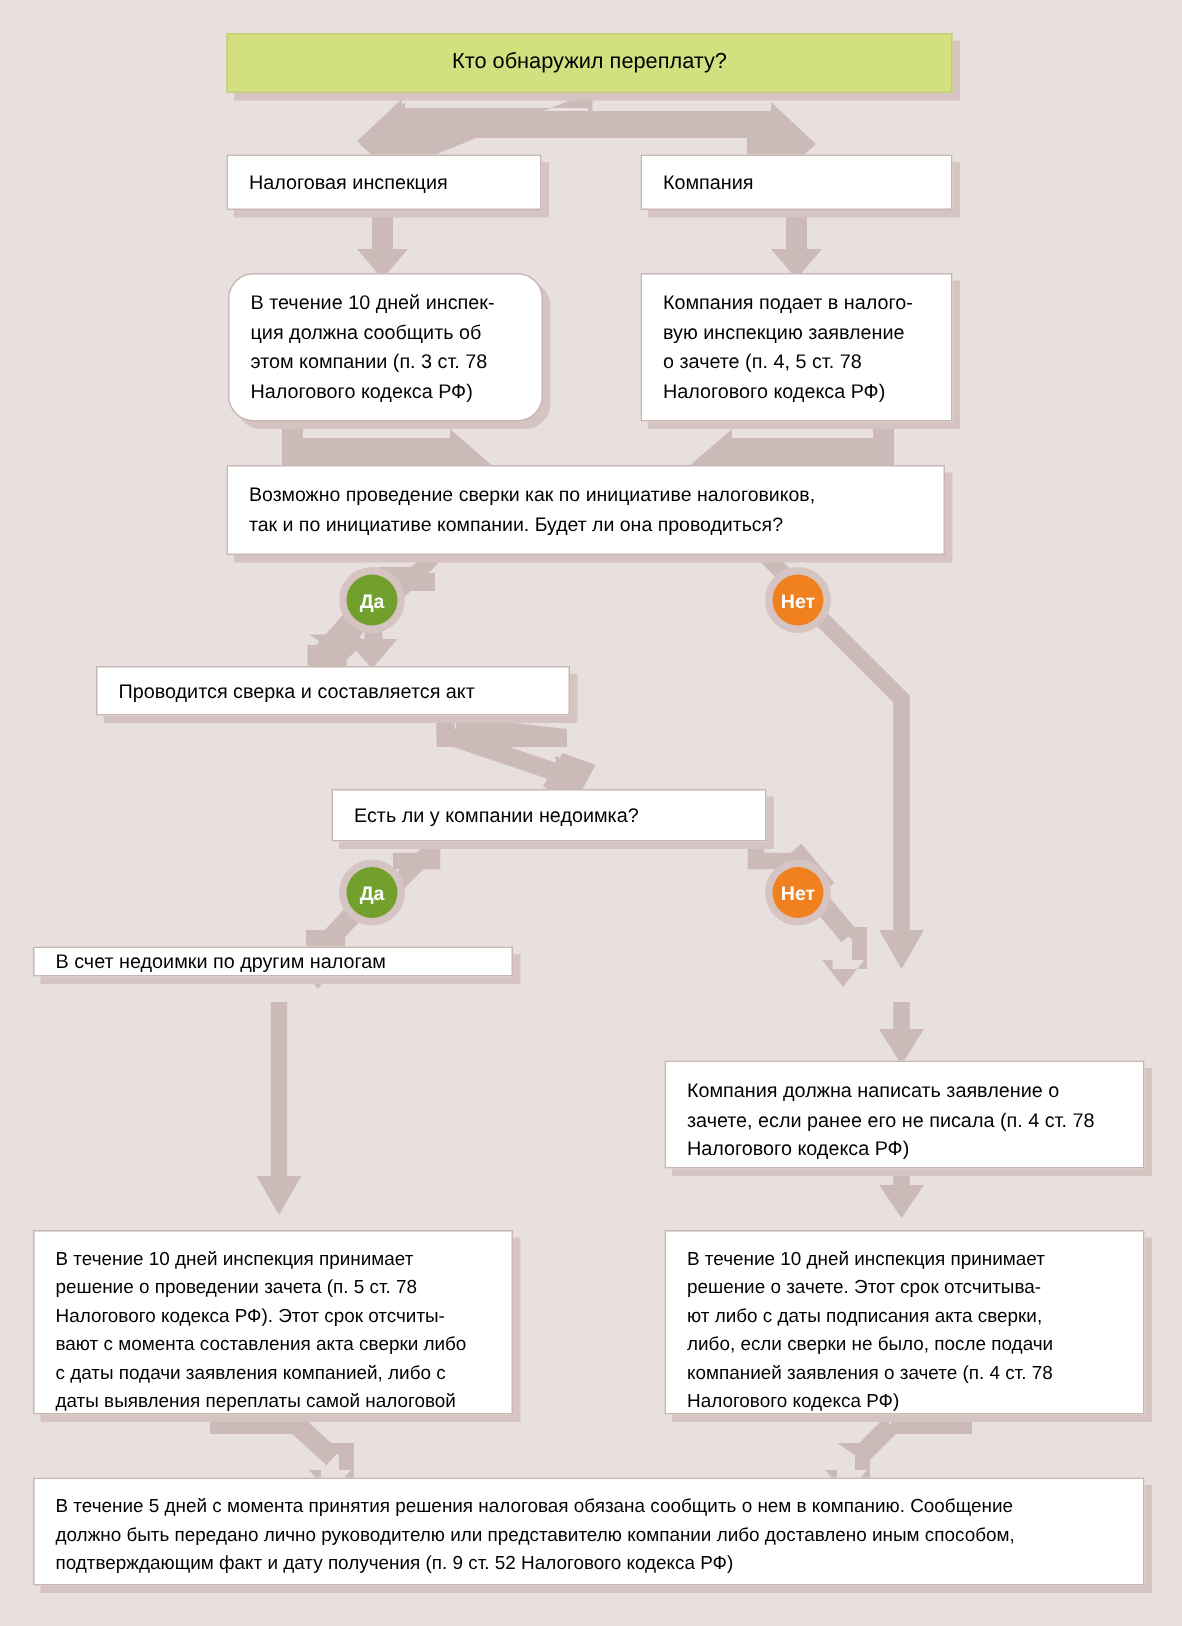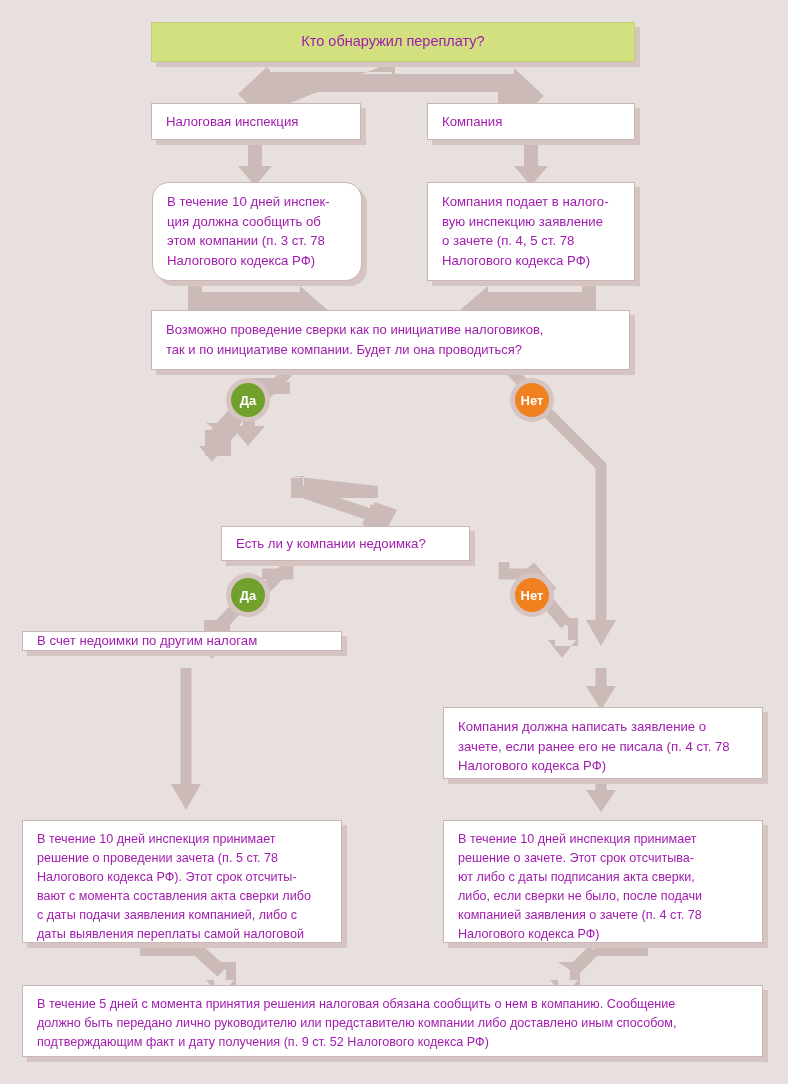--- a/index.html
+++ b/index.html
@@ -29,21 +29,21 @@
     border: 1px solid #c9b6b4;
     box-shadow: 5px 5px 0 0 #d6c4c2;
     display: flex;
     align-items: center;
     padding: 9px 14px;
     z-index: 3;
   }
   .node .txt {
     font-size: 13.2px;
     line-height: 19.5px;
-    color: #a21caf;
+    color: #000000;
     white-space: pre-line;
   }
   .node.header {
     background: #d2e080;
     border: 1px solid #c3ce78;
     justify-content: center;
     text-align: center;
   }
   .node.header .txt {
     font-size: 14.5px;
@@ -176,22 +176,25 @@
   </div>
 
   <div class="badge yes" style="left:231px; top:383px;">
     <span>Да</span>
   </div>
 
   <div class="badge no" style="left:515px; top:383px;">
     <span>Нет</span>
   </div>
 
-
-  <div class="node" style="left:221px; top:526px; width:249px; height:35px;">
+  <div class="node" style="left:64px; top:444px; width:316px; height:33px;">
+    <span class="txt">Проводится сверка и составляется акт</span>
+  </div>
+
+  <div class="node" style="left:221px; top:526px; width:290px; height:35px;">
     <span class="txt">Есть ли у компании недоимка?</span>
   </div>
 
   <div class="badge yes" style="left:231px; top:578px;">
     <span>Да</span>
   </div>
 
   <div class="badge no" style="left:515px; top:578px;">
     <span>Нет</span>
   </div>

